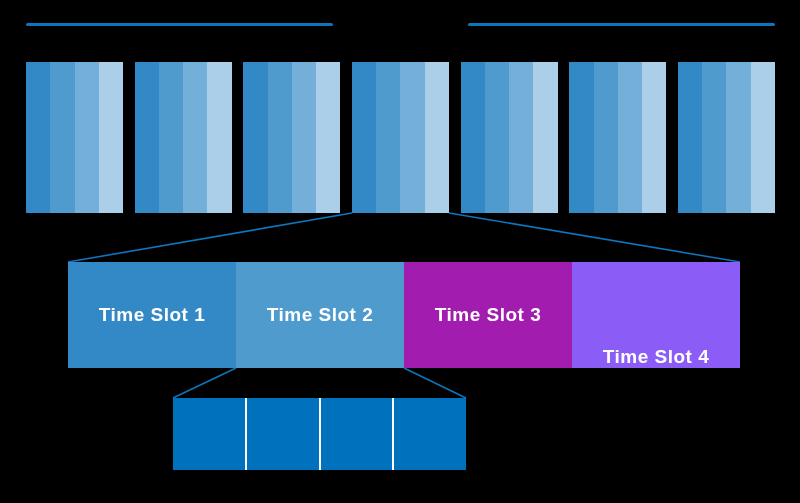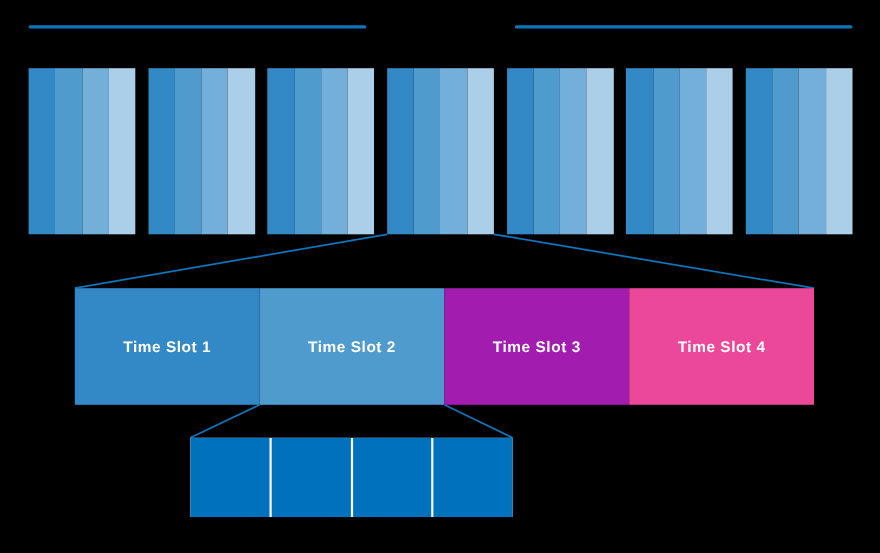--- a/index.html
+++ b/index.html
@@ -60,21 +60,21 @@
     display: flex;
   }
   .slot {
     flex: 1 1 0;
     display: flex;
     align-items: center;
     justify-content: center;
   }
   .slot span {
     color: #ffffff;
-    font-size: 14px;
+    font-size: 19px;
     font-weight: 600;
     letter-spacing: 0.5px;
     white-space: nowrap;
   }
 
   .subcell-bar {
     position: absolute;
     left: 173px;
     top: 398px;
     width: 293px;
@@ -148,21 +148,21 @@
   <div class="slot-bar">
     <div class="slot" style="background: rgb(51, 137, 197);">
       <span>Time Slot 1</span>
     </div>
     <div class="slot" style="background: rgb(79, 155, 206);">
       <span>Time Slot 2</span>
     </div>
     <div class="slot" style="background: #a21caf;">
       <span>Time Slot 3</span>
     </div>
-    <div class="slot" style="background: #ec4899;">
+    <div class="slot" style="background: #8b5cf6; align-items: flex-end;">
       <span>Time Slot 4</span>
     </div>
   </div>
 
   <div class="subcell-bar" id="subcellBar" style="background: rgb(255, 255, 255);">
       <div class="subcell" style="background: rgb(0, 113, 188);"></div>
       <div class="subcell" style="background: rgb(0, 113, 188);"></div>
       <div class="subcell" style="background: rgb(0, 113, 188);"></div>
       <div class="subcell" style="background: rgb(0, 113, 188);"></div>
     </div>

